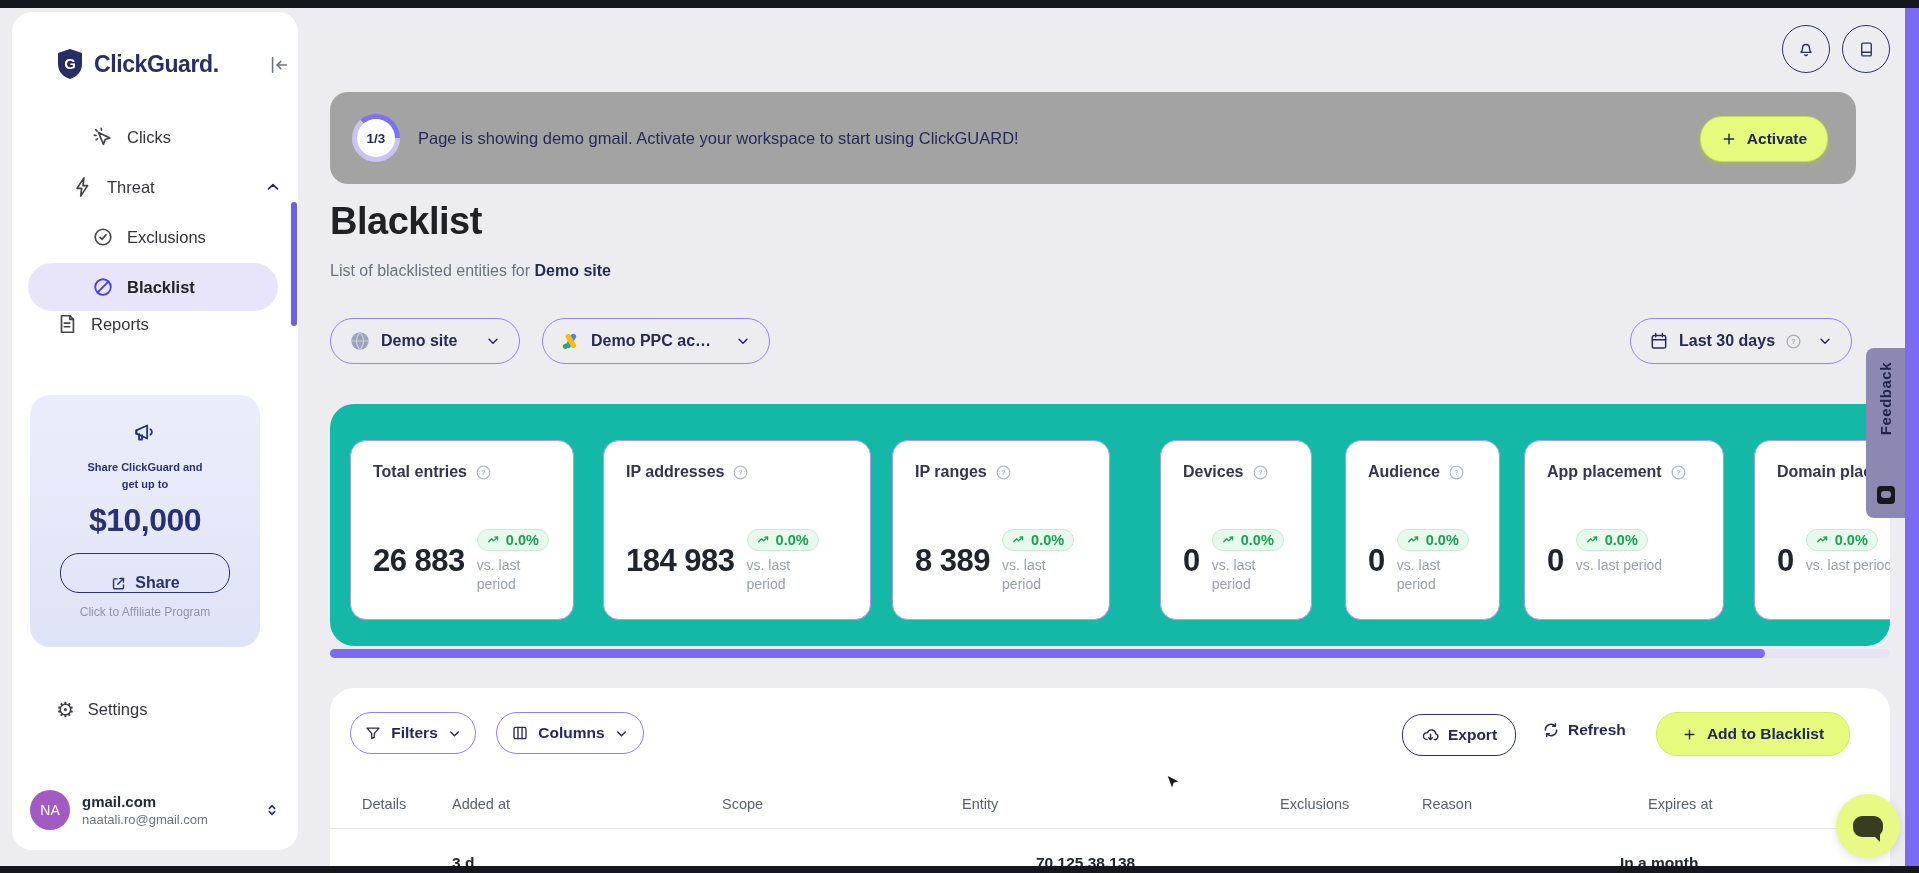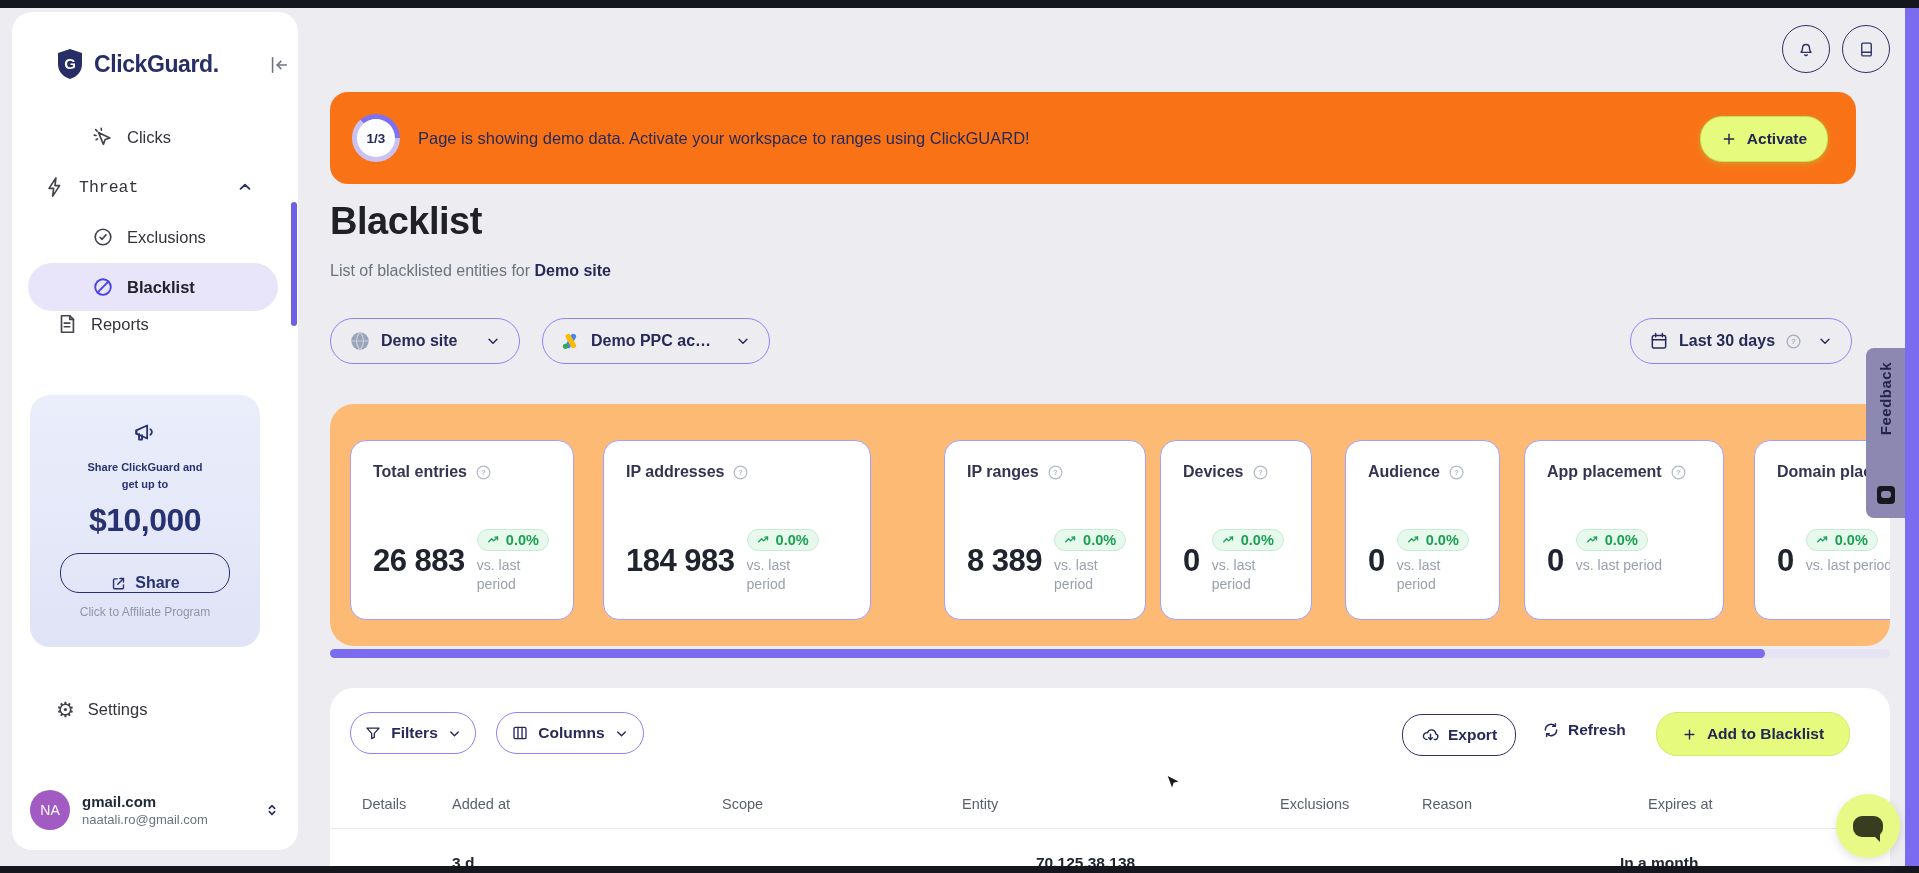--- a/index.html
+++ b/index.html
@@ -30,34 +30,34 @@
   .avatar{width:40px;height:40px;border-radius:50%;background:#a35bc4;color:#fff;font-size:14px;display:flex;align-items:center;justify-content:center;}
   .acct-name{font-size:15px;font-weight:700;color:#1f2937;}
   .acct-email{font-size:13px;color:#6b7280;margin-top:2px;}
   .acct-caret{margin-left:auto;color:#272e66;}
   
   .pill-lime{display:flex;align-items:center;justify-content:center;gap:10px;background:#e6fa7d;border:1.5px solid #c6df54;border-radius:21px;color:#20264f;font-size:15.5px;font-weight:700;cursor:pointer;box-shadow:0 2px 6px rgba(180,200,60,.45);}
   .continue-setup{left:330px;top:22px;width:196px;height:38px;}
   .icon-circle{width:46px;height:46px;border:1.3px solid #2d3166;border-radius:50%;display:flex;align-items:center;justify-content:center;color:#2d3166;cursor:pointer;background:transparent;}
   .bell-circle{left:1782px;top:25px;}
   .book-circle{left:1842px;top:25px;}
-  .banner{left:330px;top:92px;width:1526px;height:92px;background:#f97316;border-radius:18px;}
+  .banner{left:330px;top:92px;width:1526px;height:92px;background:#a3a3a3;border-radius:18px;}
   .ring{left:22px;top:22px;width:48px;height:48px;border-radius:50%;background:conic-gradient(from -40deg,#7e70f1 0 130deg,#c9c2f4 130deg 360deg);display:flex;align-items:center;justify-content:center;}
   .ring-inner{width:38px;height:38px;border-radius:50%;background:#fff;display:flex;align-items:center;justify-content:center;font-size:13.5px;font-weight:700;color:#272a58;}
   .banner-msg{left:88px;top:0;height:92px;display:flex;align-items:center;font-size:16.5px;color:#272a58;}
   .activate-btn{left:1370px;top:24px;width:126px;height:44px;border-radius:22px;}
   .page-title{left:330px;top:200px;font-size:38px;font-weight:800;color:#202027;letter-spacing:-0.5px;}
   .page-subtitle{left:330px;top:262px;font-size:16px;color:#6b7280;}
   .page-subtitle b{color:#272a58;font-weight:700;}
   .pill-outline{display:flex;align-items:center;gap:10px;border:1.4px solid #8f83f3;border-radius:23px;background:transparent;color:#272a58;font-size:16px;font-weight:600;cursor:pointer;padding:0 18px;box-sizing:border-box;}
   .site-pill{left:330px;top:318px;width:190px;height:46px;}
   .ppc-pill{left:542px;top:318px;width:228px;height:46px;}
   .date-pill{left:1630px;top:318px;width:222px;height:46px;}
   
-  .cards-panel{left:330px;top:404px;width:1560px;height:242px;background:#fdba74;border-radius:24px;overflow:hidden;z-index:2;}
+  .cards-panel{left:330px;top:404px;width:1560px;height:242px;background:#14b8a6;border-radius:24px;overflow:hidden;z-index:2;}
   .stat-card{position:absolute;top:36px;height:180px;border:1.5px solid #a99ef6;border-radius:16px;box-sizing:border-box;background:#fff;}
   .stat-label{position:absolute;left:22px;top:22px;display:flex;align-items:center;gap:8px;font-size:16px;color:#343452;font-weight:600;white-space:nowrap;}
   .stat-bottom{position:absolute;left:22px;top:88px;display:flex;align-items:flex-start;gap:12px;}
   .stat-value{font-size:31px;font-weight:800;color:#20242e;letter-spacing:-0.5px;white-space:nowrap;margin-top:14px;}
   .stat-side{display:flex;flex-direction:column;gap:5px;}
   .delta-badge{display:inline-flex;align-items:center;gap:5px;background:#e7f8ec;border:1px solid #c4ecd2;border-radius:12px;padding:2px 9px;font-size:14.5px;font-weight:700;color:#1aa053;width:max-content;}
   .vs-text{font-size:14px;color:#9aa1ad;line-height:1.35;}
   .vs-narrow{width:58px;}
   .vs-wide{width:120px;}
   .h-scroll{left:330px;top:649px;width:1560px;height:9px;background:#e6e3f5;border-radius:5px;}
@@ -109,21 +109,21 @@
     <div class="abs nav-item" style="left:80px;top:106px;">
       <span class="ic">
           <svg width="22" height="22" viewBox="0 0 24 24" fill="none" stroke="currentColor" stroke-width="1.8" stroke-linecap="round" stroke-linejoin="round">
             <path d="M7 7l5.5 13 1.8-5.2L19.5 13z"></path>
             <path d="M4 4l1.5 1.5M10 2.5l.3 2M2.5 10l2 .3M4.5 15 6 14"></path>
           </svg>
         </span>
       <span>Clicks</span>
     </div>
 
-    <div class="abs nav-item" style="left:32px;top:156px;width:210px;font-family:Liberation Mono, monospace;">
+    <div class="abs nav-item" style="left:60px;top:156px;width:210px;">
       <span class="ic">
           <svg width="22" height="22" viewBox="0 0 24 24" fill="none" stroke="currentColor" stroke-width="1.8" stroke-linecap="round" stroke-linejoin="round">
             <path d="M13 2 5.5 13.5h5L9.5 22 17 10.5h-5z"></path>
           </svg>
         </span>
       <span>Threat</span>
       <span style="margin-left:auto;color:#272e66;">
           <svg width="18" height="18" viewBox="0 0 24 24" fill="none" stroke="currentColor" stroke-width="2.4" stroke-linecap="round" stroke-linejoin="round">
             <path d="M6 14.5 12 9l6 5.5"></path>
           </svg>
@@ -225,21 +225,21 @@
           <rect x="6" y="4" width="12" height="16" rx="1.5"></rect>
           <path d="M6.5 15.5h11"></path>
         </svg>
       </span>
   </div>
 
   <div class="abs banner">
     <div class="abs ring">
       <div class="ring-inner">1/3</div>
     </div>
-    <div class="abs banner-msg">Page is showing demo data. Activate your workspace to ranges using ClickGUARD!</div>
+    <div class="abs banner-msg">Page is showing demo gmail. Activate your workspace to start using ClickGUARD!</div>
     <div class="abs pill-lime activate-btn">
       <span>
           <svg width="16" height="16" viewBox="0 0 24 24" fill="none" stroke="currentColor" stroke-width="2.2" stroke-linecap="round">
             <path d="M12 5v14M5 12h14"></path>
           </svg>
         </span>
       <span>Activate</span>
     </div>
   </div>
 
@@ -342,21 +342,21 @@
                 <path d="M3 15l5-5 3.5 3.5L18 7"></path>
                 <path d="M13.5 7H18v4.5"></path>
               </svg>
               <span>0.0%</span>
             </span>
         <span class="vs-text vs-narrow">vs. last period</span>
           </span>
       </div>
     </div>
 
-    <div class="stat-card" style="left:614px;width:202px;padding-left:32px;">
+    <div class="stat-card" style="left:562px;width:218px;padding-left:32px;">
       <div class="stat-label">
           <span>IP ranges</span>
           <svg width="17" height="17" viewBox="0 0 24 24" fill="none" stroke="#b4bac4" stroke-width="1.7">
             <circle cx="12" cy="12" r="9"></circle>
             <text x="12" y="16" font-size="11" fill="#b4bac4" stroke="none" text-anchor="middle" font-family="Liberation Sans,sans-serif">?</text>
           </svg>
         </div>
       <div class="stat-bottom">
           <span class="stat-value">8 389</span>
         <span class="stat-side">

